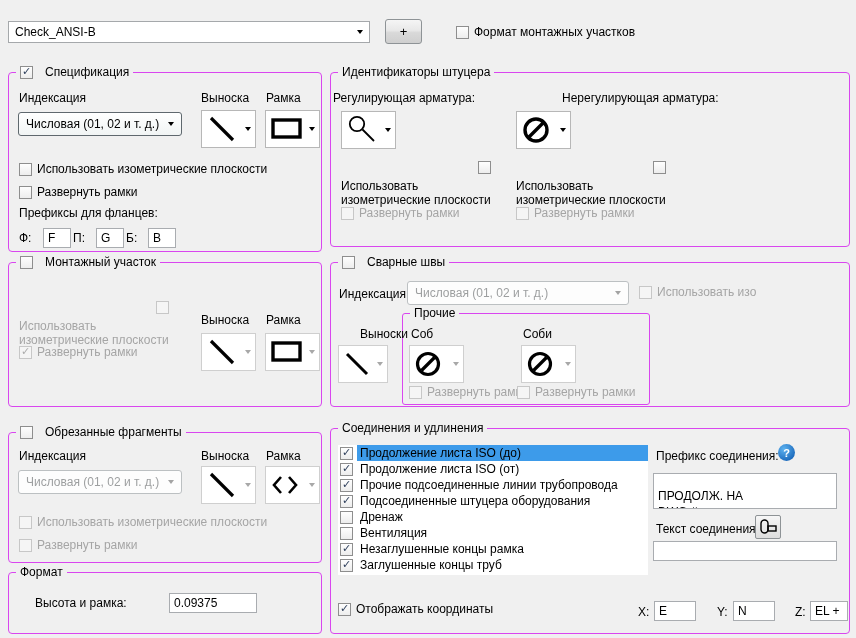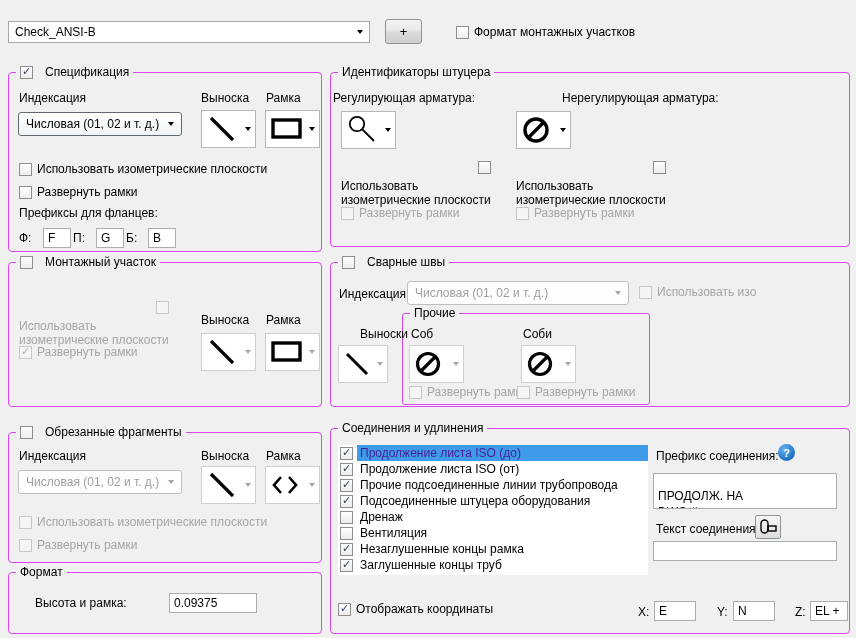--- a/index.html
+++ b/index.html
@@ -39,21 +39,21 @@
   textarea.tf{padding:14px 4px;resize:none;line-height:1.35;overflow:hidden;}
 
   
   .topcombo{position:absolute;left:8px;top:21px;width:362px;height:22px;box-sizing:border-box;border:1px solid #a5a8ab;background:#fff;display:flex;align-items:center;justify-content:space-between;padding:0 6px;}
   .plusbtn{position:absolute;left:385px;top:19px;width:37px;height:25px;box-sizing:border-box;border:1px solid #8e9396;border-radius:3px;background:linear-gradient(#f5f5f5,#e8e8e8 45%,#d9d9d9 55%,#cfcfcf);font-family:"Liberation Sans",sans-serif;font-size:13px;display:flex;align-items:center;justify-content:center;cursor:default;}
 
   
   .list{position:absolute;background:#fff;}
   .lrow{display:flex;align-items:center;height:16px;gap:4px;padding-left:2px;}
   .lrow .llabel{flex:1;padding:0 3px;line-height:16px;}
-  .lrow.selected .llabel{background:#3d9bea;color:#4c1d95;}
+  .lrow.selected .llabel{background:#3d9bea;color:#000000;}
 
   .help{position:absolute;width:17px;height:17px;border-radius:50%;background:radial-gradient(circle at 35% 30%,#5db2f0,#1d6bbd 75%);color:#fff;font-weight:bold;font-size:11px;display:flex;align-items:center;justify-content:center;}
   .pickbtn{position:absolute;width:26px;height:24px;box-sizing:border-box;border:1px solid #8e9396;border-radius:2px;background:linear-gradient(#f7f7f7,#dddddd);display:flex;align-items:center;justify-content:center;}
 </style>
 </head>
 <body>
 
 <div class="canvas">
 
   <div class="topcombo">

